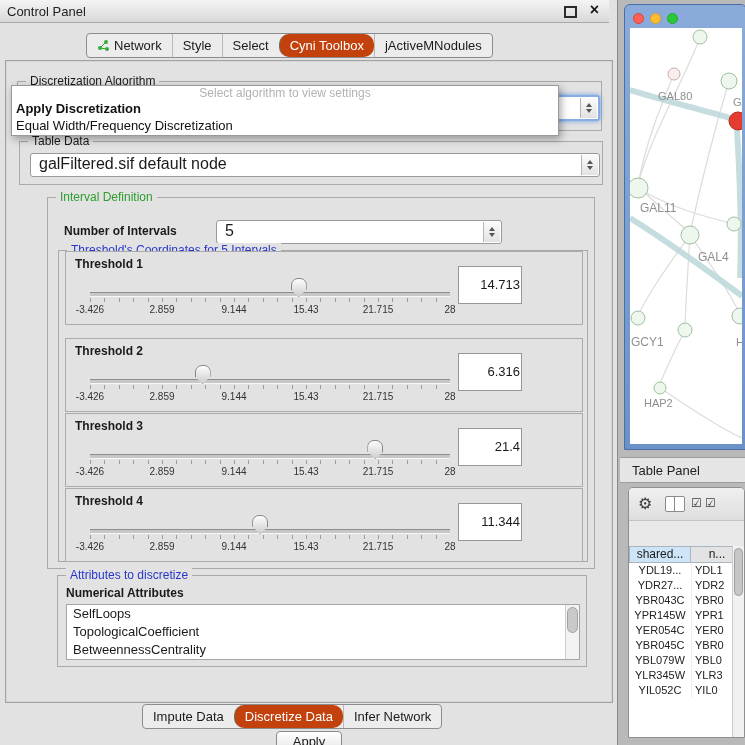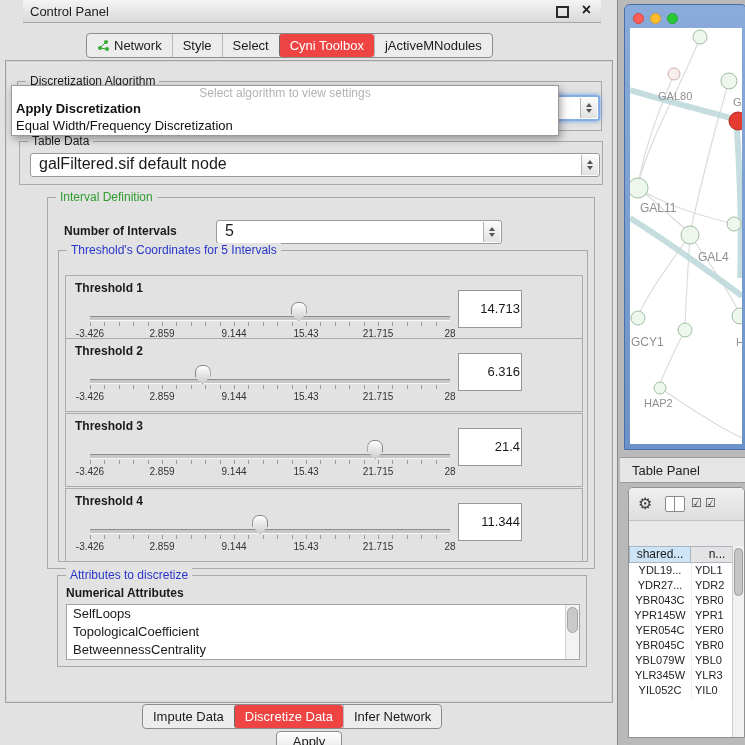--- a/index.html
+++ b/index.html
@@ -1,32 +1,32 @@
 <!DOCTYPE html>
 <html><head>
 <meta charset="utf-8">
 <style>
   html,body{margin:0;padding:0;}
   body{width:745px;height:745px;position:relative;overflow:hidden;background:#b9b9b9;
        font-family:"Liberation Sans",sans-serif;color:#1a1a1a;}
   
   .control-window{position:absolute;left:0;top:0;width:617px;height:745px;background:#e2e2e2;
        border-right:1px solid #8a8a8a;}
-  .titlebar{position:absolute;left:0;top:0;right:16px;height:22px;
-       background:linear-gradient(#f4f4f4,#d9d9d9);border-bottom:1px solid #a8a8a8;margin-left:23px;}
+  .titlebar{position:absolute;left:0;top:0;right:8px;height:22px;
+       background:linear-gradient(#f4f4f4,#d9d9d9);border-bottom:1px solid #a8a8a8;}
   .titlebar .wtitle{position:absolute;left:7px;top:4px;font-size:13px;color:#222;}
   .win-box{position:absolute;right:32px;top:6px;width:9px;height:8px;border:2px solid #2b2b2b;}
   .win-close{position:absolute;right:10px;top:1px;font-size:16px;font-weight:bold;color:#1b1b1b;cursor:default;}
   
   .seg{position:absolute;display:flex;align-items:stretch;height:23px;background:#ececec;
        border:1px solid #8c8c8c;border-radius:4px;overflow:hidden;font-size:13px;}
   .seg .seg-item{display:flex;align-items:center;gap:4px;padding:0 10px;line-height:22px;
        border-left:1px solid #b9b9b9;white-space:nowrap;cursor:default;}
   .seg .seg-item:first-child{border-left:none;}
-  .seg .seg-item.selected{background:#ef4444;color:#fff;border-radius:3px;border-left-color:#6d6d6d;}
+  .seg .seg-item.selected{background:#c2410c;color:#fff;border-radius:10px;border-left-color:#6d6d6d;}
   .top-tabs{left:86px;top:33px;}
   .bottom-tabs{left:142px;top:704px;}
   
   .main-panel{position:absolute;left:5px;top:60px;width:606px;height:641px;
        border:1px solid #a2a2a2;background:#e2e2e2;box-shadow:inset 0 0 0 1px #d6d6d6;}
   .group{position:absolute;border:1px solid #a9a9a9;}
   .gtitle{position:absolute;top:-8px;left:8px;background:#e2e2e2;padding:0 4px;font-size:12px;white-space:nowrap;}
   .gtitle.green{color:#2f9e2f;}
   .gtitle.blue{color:#2736c9;}
   
@@ -172,21 +172,21 @@
         <span>5</span>
         <span class="arrows">
             <span class="tri-up"></span>
             <span class="tri-down"></span>
           </span>
       </div>
 
       <div class="group" style="left:10px;top:52px;width:528px;height:310px;">
         <span class="gtitle blue">Threshold's Coordinates for 5 Intervals</span>
 
-        <div class="th-panel" style="top:24px;">
+        <div class="th-panel" style="top:0;">
           <div class="th-label">Threshold 1</div>
           <div class="slider">
             <div class="track"></div>
             <div class="thumb" style="left: calc(57.7% - 7px);"></div>
             <div class="ticks"></div>
             <div class="tick-labels">
               <span style="left:0%">-3.426</span>
               <span style="left:20%">2.859</span>
               <span style="left:40%">9.144</span>
               <span style="left:60%">15.43</span>

